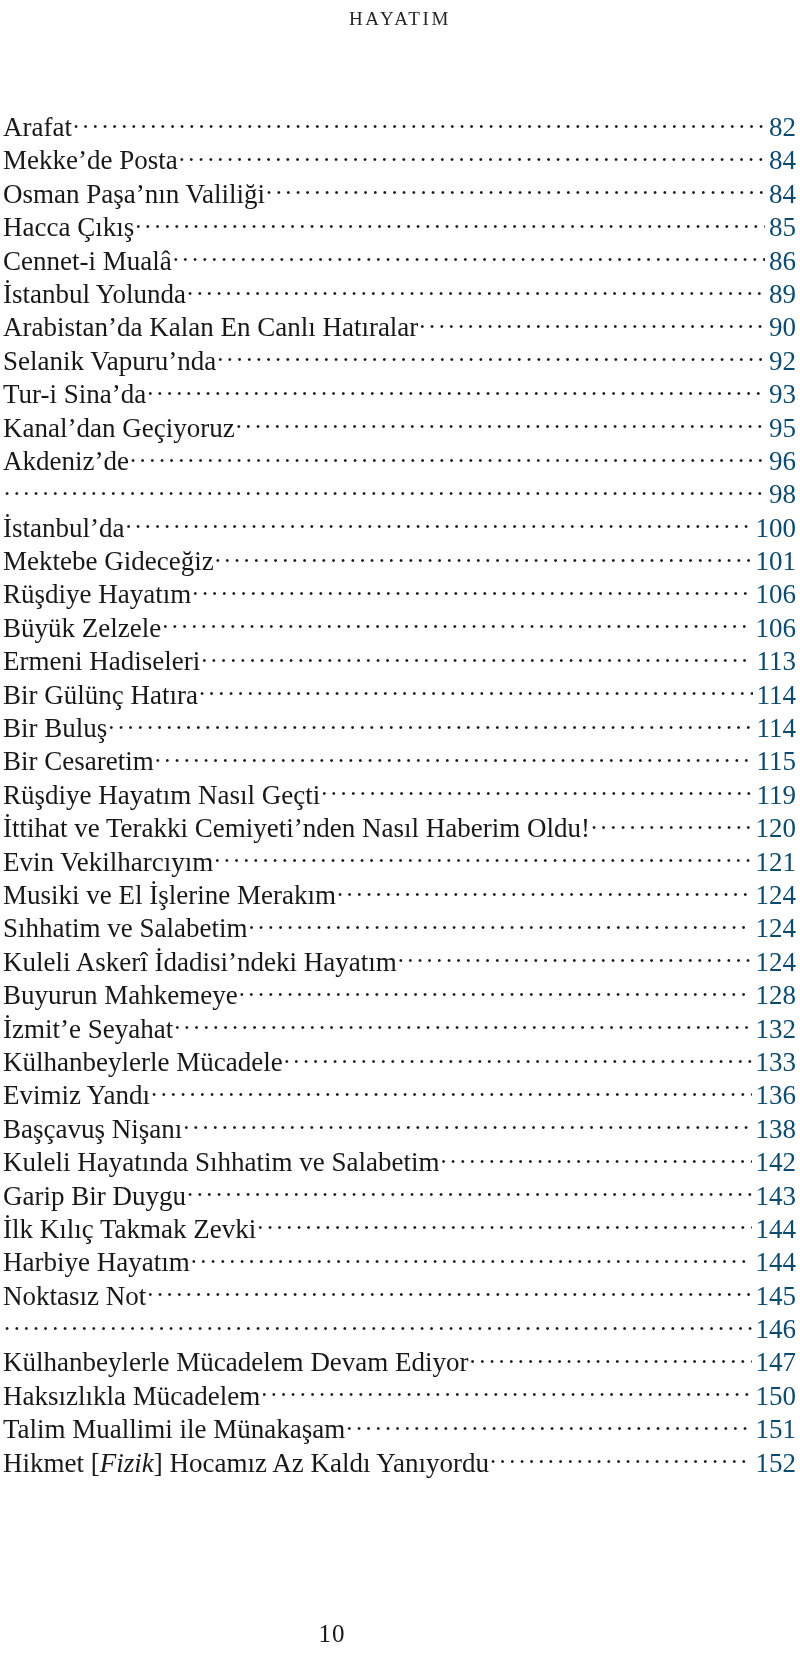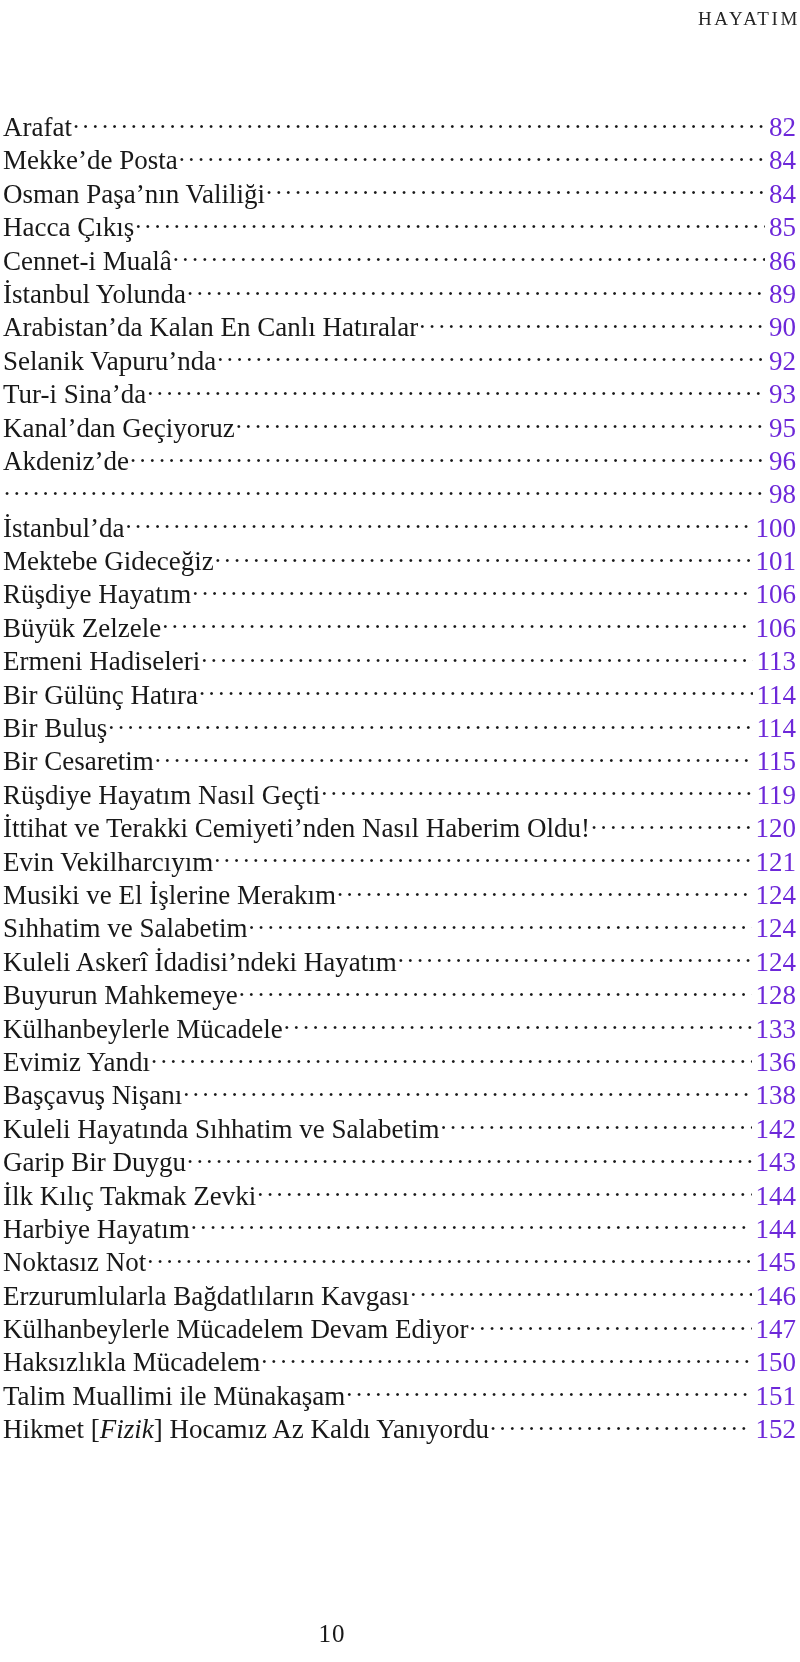--- a/index.html
+++ b/index.html
@@ -22,21 +22,21 @@
     width: 800px;
     height: 1662px;
     box-sizing: border-box;
   }
 
   .running-header {
     position: absolute;
     left: 0;
     top: 8px;
     width: 800px;
-    text-align: right;
+    text-align: center;
     font-size: 19px;
     letter-spacing: 2.6px;
     color: #262626;
     font-family: "Liberation Serif", "DejaVu Serif", serif;
   }
 
   .toc {
     position: absolute;
     left: 3px;
     top: 79px;
@@ -81,21 +81,21 @@
     position: absolute;
     left: 0;
     bottom: 0;
     width: 100%;
   }
 
   .toc-page {
     flex: 0 0 auto;
     padding-left: 3px;
     text-align: left;
-    color: #6d28d9;
+    color: #0c4a6e;
     margin-top: 32px;
   }
 
   .folio {
     position: absolute;
     left: 0;
     top: 1620px;
     width: 664px;
     text-align: center;
     font-size: 25px;
@@ -239,20 +239,25 @@
         <span class="toc-title">Kuleli Askerî İdadisi’ndeki Hayatım</span>
         <span class="toc-leader"></span>
         <span class="toc-page">124</span>
       </div>
       <div class="toc-entry">
         <span class="toc-title">Buyurun Mahkemeye</span>
         <span class="toc-leader"></span>
         <span class="toc-page">128</span>
       </div>
       <div class="toc-entry">
+        <span class="toc-title">İzmit’e Seyahat</span>
+        <span class="toc-leader"></span>
+        <span class="toc-page">132</span>
+      </div>
+      <div class="toc-entry">
         <span class="toc-title">Külhanbeylerle Mücadele</span>
         <span class="toc-leader"></span>
         <span class="toc-page">133</span>
       </div>
       <div class="toc-entry">
         <span class="toc-title">Evimiz Yandı</span>
         <span class="toc-leader"></span>
         <span class="toc-page">136</span>
       </div>
       <div class="toc-entry">
@@ -279,21 +284,20 @@
         <span class="toc-title">Harbiye Hayatım</span>
         <span class="toc-leader"></span>
         <span class="toc-page">144</span>
       </div>
       <div class="toc-entry">
         <span class="toc-title">Noktasız Not</span>
         <span class="toc-leader"></span>
         <span class="toc-page">145</span>
       </div>
       <div class="toc-entry">
-        <span class="toc-title">Erzurumlularla Bağdatlıların Kavgası</span>
         <span class="toc-leader"></span>
         <span class="toc-page">146</span>
       </div>
       <div class="toc-entry">
         <span class="toc-title">Külhanbeylerle Mücadelem Devam Ediyor</span>
         <span class="toc-leader"></span>
         <span class="toc-page">147</span>
       </div>
       <div class="toc-entry">
         <span class="toc-title">Haksızlıkla Mücadelem</span>

